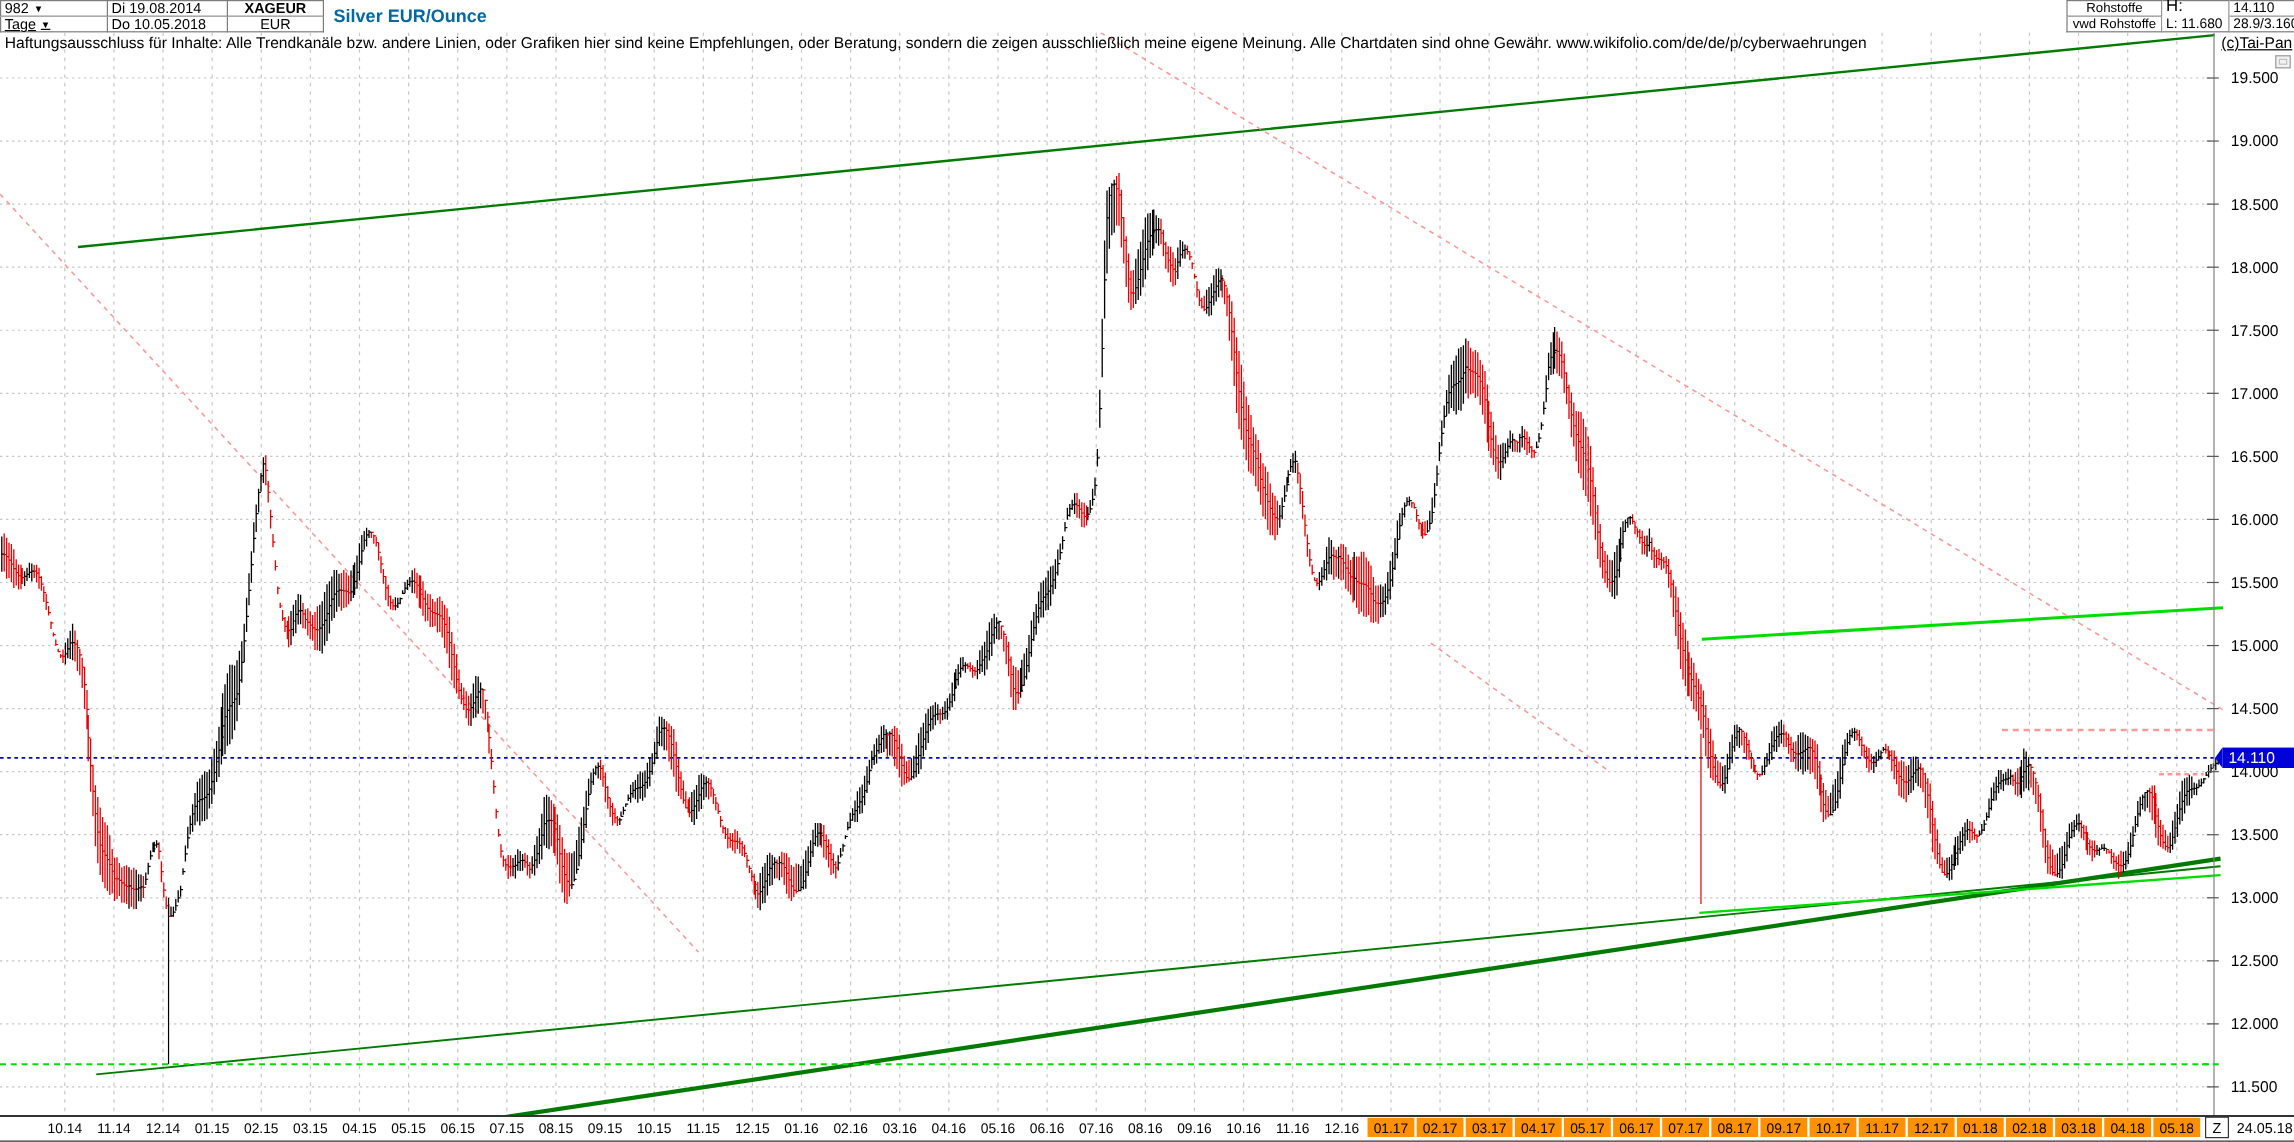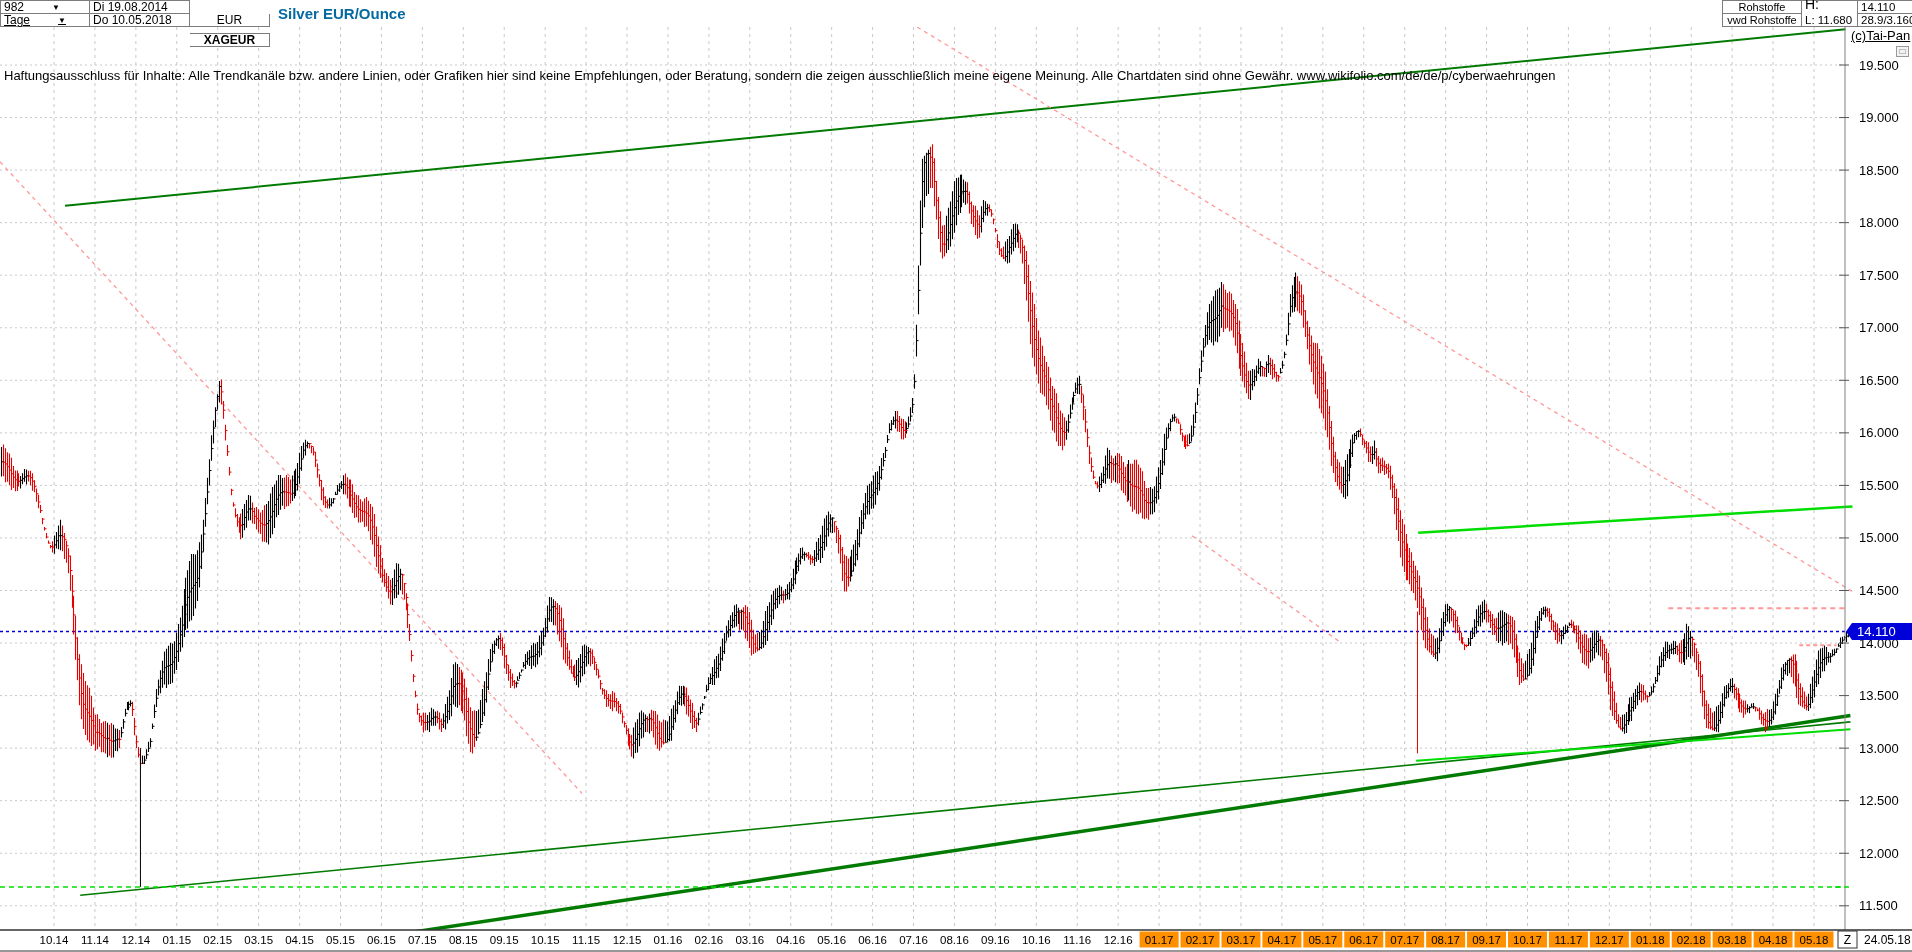--- a/index.html
+++ b/index.html
@@ -1,28 +1,28 @@
 <!DOCTYPE html>
 <html><head>
 <meta charset="utf-8">
 <style>
   html,body{margin:0;padding:0;background:#fff;width:1912px;height:952px;overflow:hidden;
     font-family:"Liberation Sans","DejaVu Sans",sans-serif;}
   #stage{position:relative;width:1912px;height:952px;background:#fff;}
   #chart-svg{position:absolute;left:0;top:0;}
   .hdr-strip{position:absolute;left:0;top:0;width:1912px;height:27px;background:#fff;}
   .hc{position:absolute;background:#fff;border-right:1px solid #7d7d7d;border-bottom:1px solid #7d7d7d;
-      display:flex;align-items:center;font-size:12px;color:#000;box-sizing:border-box;padding:4px 3px;gap:24px;}
+      display:flex;align-items:center;font-size:12px;color:#000;box-sizing:border-box;padding:4px 3px;}
   .hc.center{justify-content:center;}
   .hc.top{border-top:1px solid #7d7d7d;}
   .hc.left{border-left:1px solid #7d7d7d;}
   .arr{font-size:8px;margin-left:4px;color:#000;}
   .title{position:absolute;left:278px;top:0;height:26px;display:flex;align-items:center;
       font-size:15px;font-weight:bold;color:#0369a1;}
-  .disclaimer{position:absolute;left:4px;top:28px;font-size:13px;color:#000;white-space:nowrap;margin-top:40px;}
+  .disclaimer{position:absolute;left:4px;top:28px;font-size:13px;color:#000;white-space:nowrap;}
   .copyright{position:absolute;left:1851px;top:28px;font-size:13px;color:#000;white-space:nowrap;text-decoration:underline;}
   .mini-box{position:absolute;left:1896px;top:46px;width:13px;height:11px;border:1px solid #9a9a9a;
       background:#f2f2f2;box-sizing:border-box;}
   .mini-box:after{content:"";display:block;margin:2px;height:3px;border:1px solid #c0c0c0;}
 </style>
 </head>
 <body>
 
 <div id="stage">
 
@@ -238,21 +238,21 @@
     <div class="hc left" style="left:0;top:14px;width:90px;height:13px;text-decoration:underline;">
       <span>Tage</span>
       <span class="arr">▼</span>
     </div>
     <div class="hc top" style="left:90px;top:0;width:100px;height:14px;">
       <span>Di 19.08.2014</span>
     </div>
     <div class="hc" style="left:90px;top:14px;width:100px;height:13px;">
       <span>Do 10.05.2018</span>
     </div>
-    <div class="hc top center" style="left:190px;top:0;width:80px;height:14px;font-weight:bold;margin-top:33px;">
+    <div class="hc top center" style="left:190px;top:0;width:80px;height:14px;font-weight:bold;">
       <span>XAGEUR</span>
     </div>
     <div class="hc center" style="left:190px;top:14px;width:80px;height:13px;">
       <span>EUR</span>
     </div>
     <div class="title">Silver EUR/Ounce</div>
 
     <div class="hc top left center" style="left:1722px;top:0;width:80px;height:14px;font-size:11px;">
       <span>Rohstoffe</span>
     </div>

